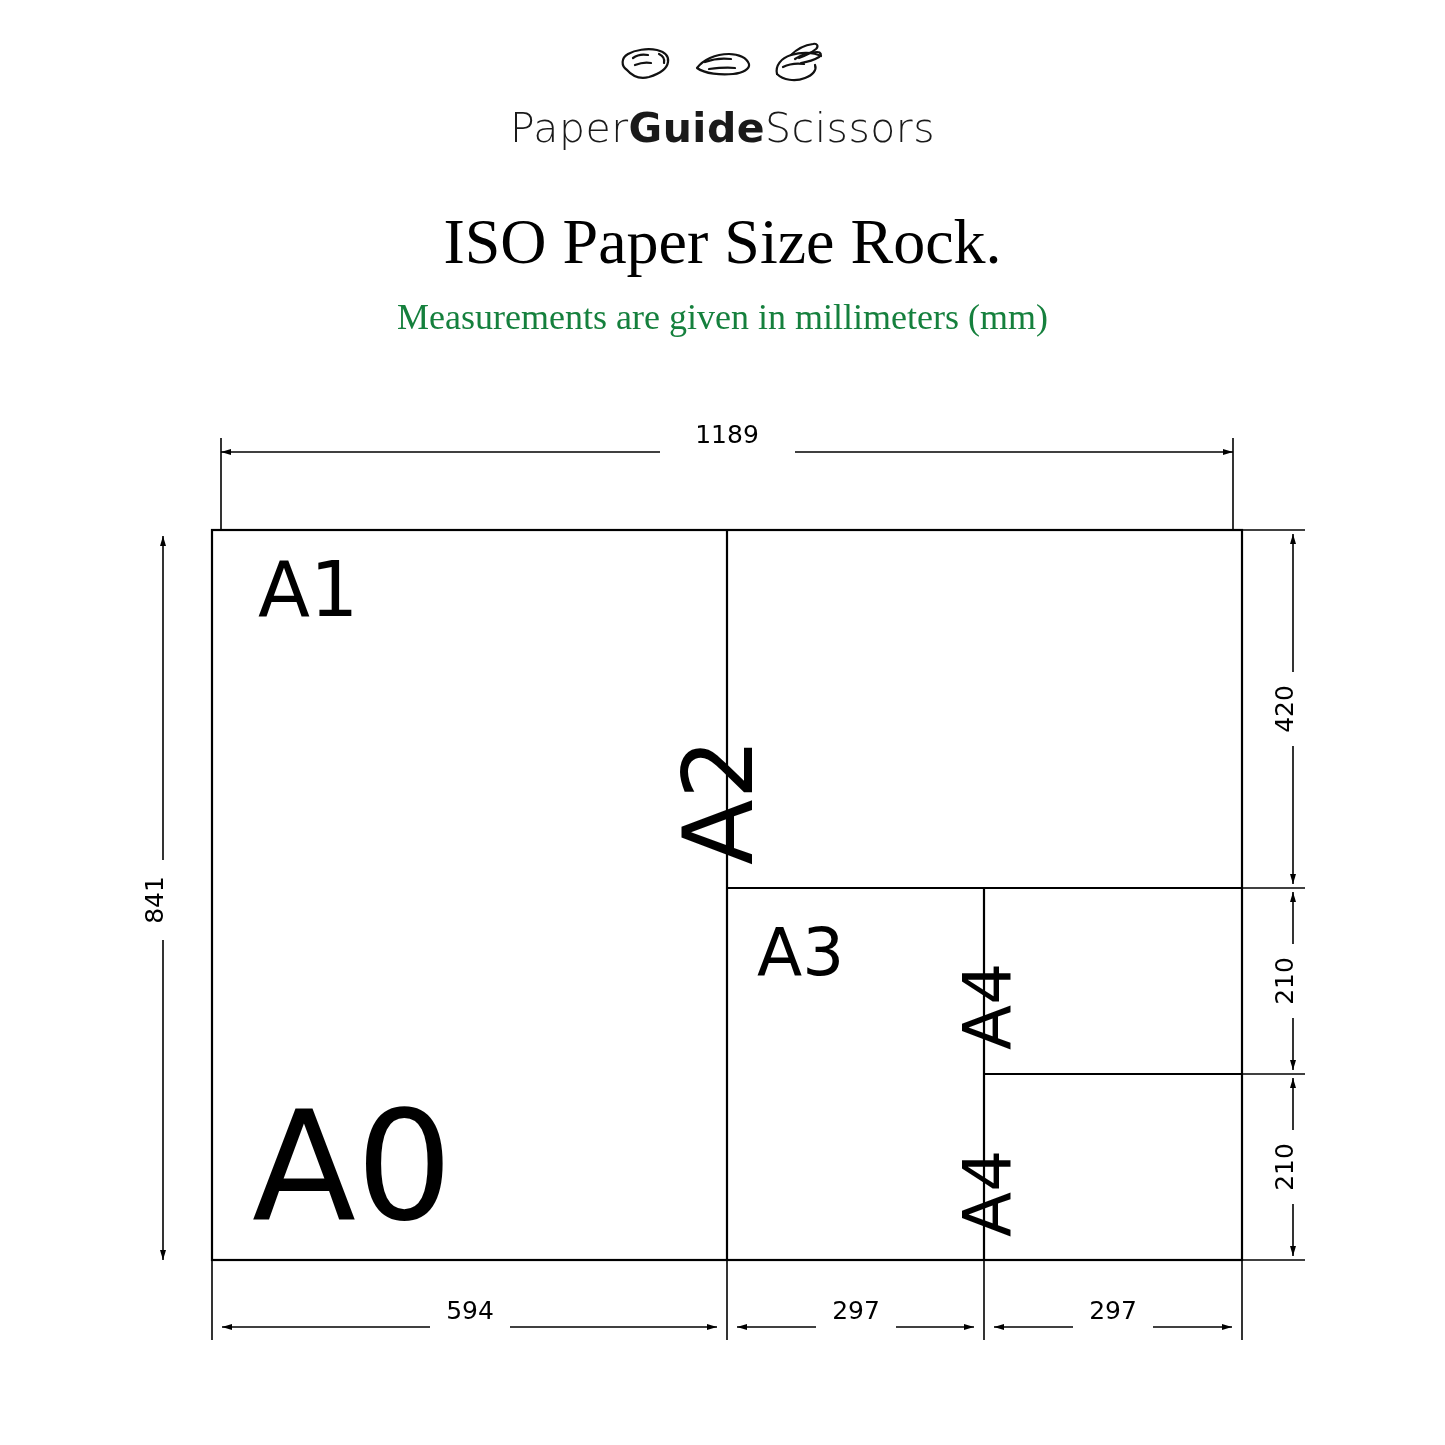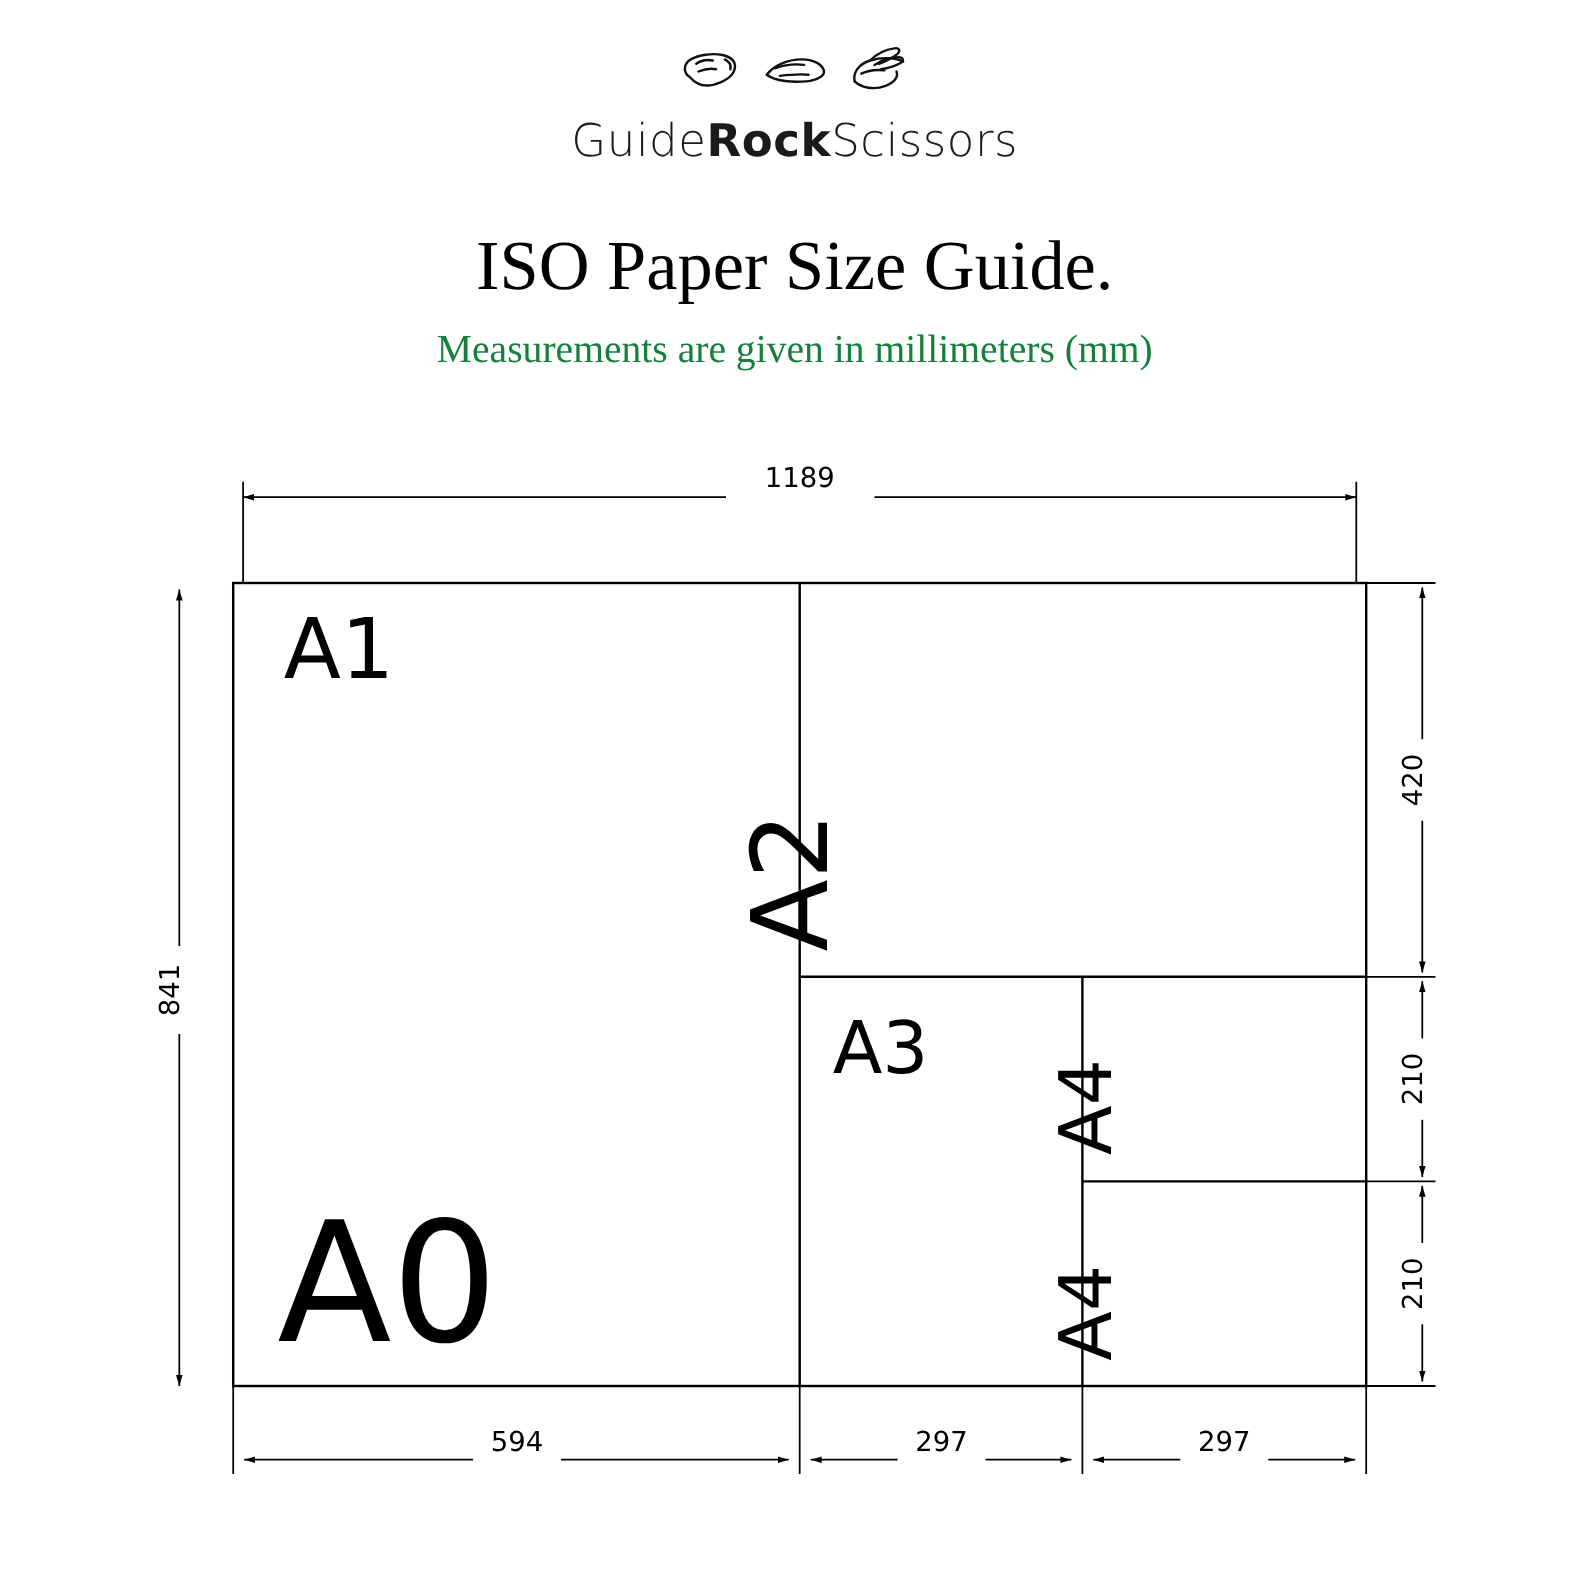--- a/index.html
+++ b/index.html
@@ -105,24 +105,24 @@
     <svg width="60" height="54" viewBox="0 0 60 54">
       <g fill="none" stroke="#111" stroke-width="2.2" stroke-linecap="round" stroke-linejoin="round">
         <path d="M6 34 C4 26,10 18,20 15 C30 12,42 12,50 16"></path>
         <path d="M20 15 C26 9,34 5,42 4 C46 3,48 6,45 9 C40 13,34 16,28 18"></path>
         <path d="M24 19 C30 15,38 12,46 12 C50 12,51 15,48 17 C43 20,36 22,30 23"></path>
         <path d="M6 34 C12 40,24 42,34 38 C42 35,46 30,44 25"></path>
         <path d="M12 27 C18 24,26 23,33 24"></path>
       </g>
     </svg>
   </div>
-  <div class="brand-name"><span>Guide</span><b>Rock</b><span>Scissors</span></div>
+  <div class="brand-name"><span>Paper</span><b>Guide</b><span>Scissors</span></div>
 </div>
 
-<div class="title">ISO Paper Size Guide.</div>
+<div class="title">ISO Paper Size Rock.</div>
 <div class="subtitle">Measurements are given in millimeters (mm)</div>
 
 <svg id="diagram" width="1445" height="1445" viewBox="0 0 1445 1445">
   <defs>
     <marker id="arrL" markerWidth="12" markerHeight="10" refX="10" refY="5" orient="auto" markerUnits="userSpaceOnUse">
       <path d="M10,5 L0,2 L0,8 Z" fill="#000"></path>
     </marker>
     <marker id="arrR" markerWidth="12" markerHeight="10" refX="2" refY="5" orient="auto" markerUnits="userSpaceOnUse">
       <path d="M2,5 L12,2 L12,8 Z" fill="#000"></path>
     </marker>

